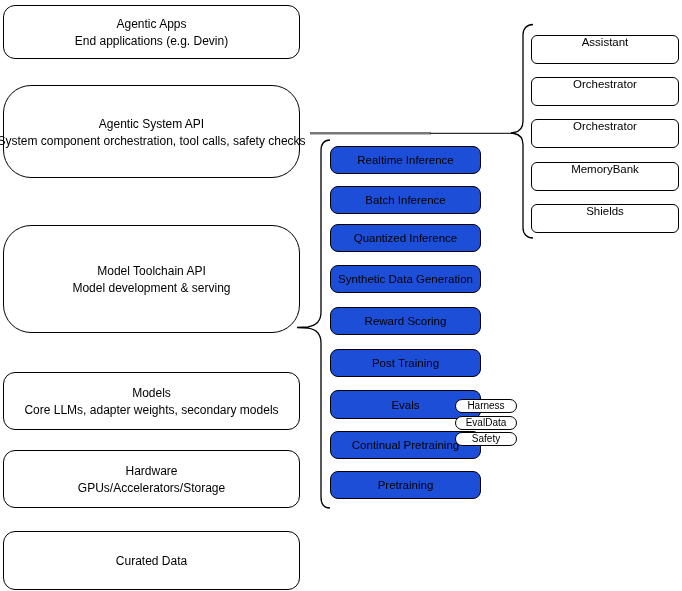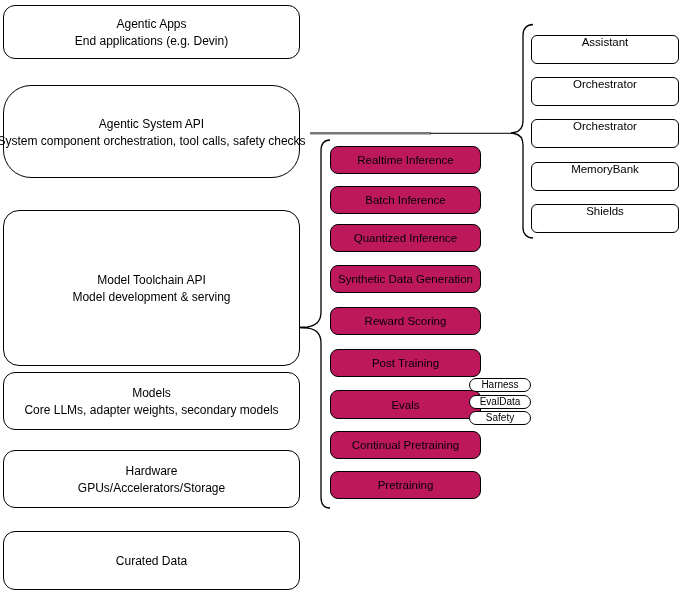--- a/index.html
+++ b/index.html
@@ -23,44 +23,45 @@
     text-align:center;
   }
   .btitle{font-size:12px;line-height:16px;white-space:nowrap;}
   .bsub{font-size:12px;line-height:13px;margin-top:3px;white-space:nowrap;}
 
   
   .midbox{
     position:absolute;left:330px;width:151px;height:28px;
     box-sizing:border-box;
     border:1.3px solid #000;border-radius:8px;
-    background:#be185d;
+    background:#1d4ed8;
     display:flex;align-items:center;justify-content:center;
     font-size:11.5px;white-space:nowrap;
   }
 
   
   .rightbox{
     position:absolute;left:531px;width:148px;height:29px;
     box-sizing:border-box;
     border:1.3px solid #000;border-radius:6px;
     background:#fff;
     display:flex;align-items:flex-start;justify-content:center;
     font-size:11.5px;white-space:nowrap;
   }
 
   
   .tagoval{
-    position:absolute;left:469px;width:62px;height:14px;
+    position:absolute;left:455px;width:62px;height:14px;
     box-sizing:border-box;
     border:1.2px solid #000;border-radius:999px;
     background:#fff;
     display:flex;align-items:center;justify-content:center;
     font-size:10px;line-height:10px;white-space:nowrap;
     z-index:5;
+    margin-top:21px;
   }
 </style>
 </head>
 <body>
 
 <div class="canvas">
 
   <svg class="overlay" viewBox="0 0 682 591" xmlns="http://www.w3.org/2000/svg">
     <line x1="310" y1="133.2" x2="431" y2="133.2" stroke="#787878" stroke-width="2.4"></line>
     <line x1="430" y1="133.4" x2="512" y2="133.4" stroke="#303030" stroke-width="1.3"></line>
@@ -71,21 +72,21 @@
   <div class="stackbox" style="top:5px;height:54px;border-radius:12px;">
     <div class="btitle">Agentic Apps</div>
     <div class="bsub">End applications (e.g. Devin)</div>
   </div>
 
   <div class="stackbox" style="top:85px;height:93px;border-radius:28px;">
     <div class="btitle">Agentic System API</div>
     <div class="bsub">System component orchestration, tool calls, safety checks</div>
   </div>
 
-  <div class="stackbox" style="top:210px;height:156px;border-radius:16px;">
+  <div class="stackbox" style="top:225px;height:108px;border-radius:28px;">
     <div class="btitle">Model Toolchain API</div>
     <div class="bsub">Model development &amp; serving</div>
   </div>
 
   <div class="stackbox" style="top:372px;height:58px;border-radius:12px;">
     <div class="btitle">Models</div>
     <div class="bsub">Core LLMs, adapter weights, secondary models</div>
   </div>
 
   <div class="stackbox" style="top:450px;height:58px;border-radius:12px;">

